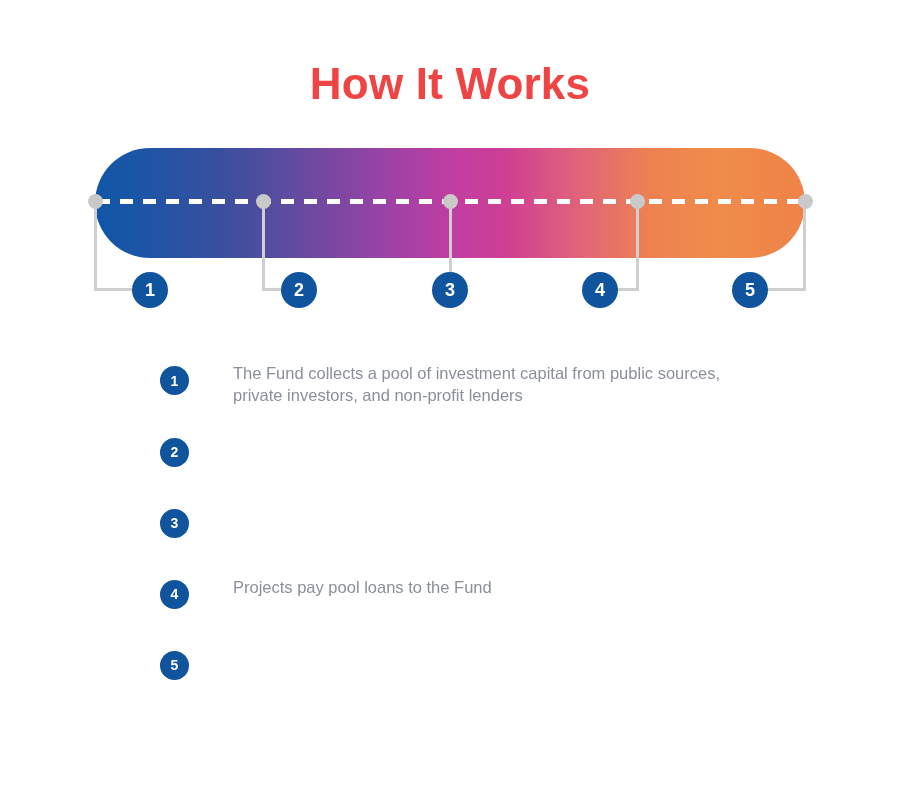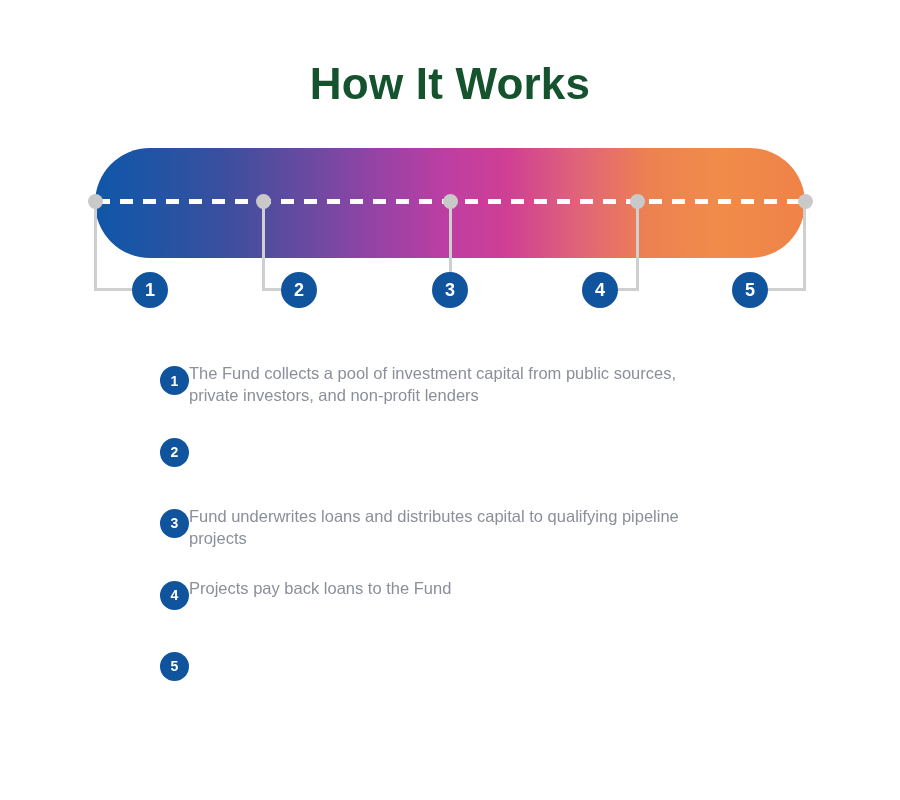--- a/index.html
+++ b/index.html
@@ -19,21 +19,21 @@
   
   #page-title {
     position: absolute;
     top: 62px;
     left: 0;
     width: 900px;
     text-align: center;
     font-size: 44px;
     font-weight: 700;
     letter-spacing: 0.2px;
-    color: #14532d;
+    color: #ef4444;
     line-height: 1;
   }
 
   
   #timeline {
     position: absolute;
     top: 0;
     left: 0;
     width: 900px;
     height: 330px;
@@ -133,20 +133,21 @@
     color: #ffffff;
     font-size: 14px;
     font-weight: 700;
     display: flex;
     align-items: center;
     justify-content: center;
     margin-top: 4px;
     line-height: 1;
   }
   .step-text {
+    margin-left: 44px;
     font-size: 16.5px;
     line-height: 1.36;
     color: #8a8f99;
     font-weight: 400;
     max-width: 530px;
   }
 </style>
 </head>
 <body>
 
@@ -191,25 +192,24 @@
     <div class="step-badge">1</div>
     <div class="step-text">The Fund collects a pool of investment capital from public sources, private investors, and non-profit lenders</div>
   </div>
 
   <div class="step-row">
     <div class="step-badge">2</div>
   </div>
 
   <div class="step-row">
     <div class="step-badge">3</div>
-    <div class="step-text">Fund underwrites loans and distributes capital to qualifying pipeline projects</div>
   </div>
 
   <div class="step-row">
     <div class="step-badge">4</div>
-    <div class="step-text">Projects pay back loans to the Fund</div>
+    <div class="step-text">Projects pay pool loans to the Fund</div>
   </div>
 
   <div class="step-row">
     <div class="step-badge">5</div>
   </div>
 
 </div>
 
 </body></html>

